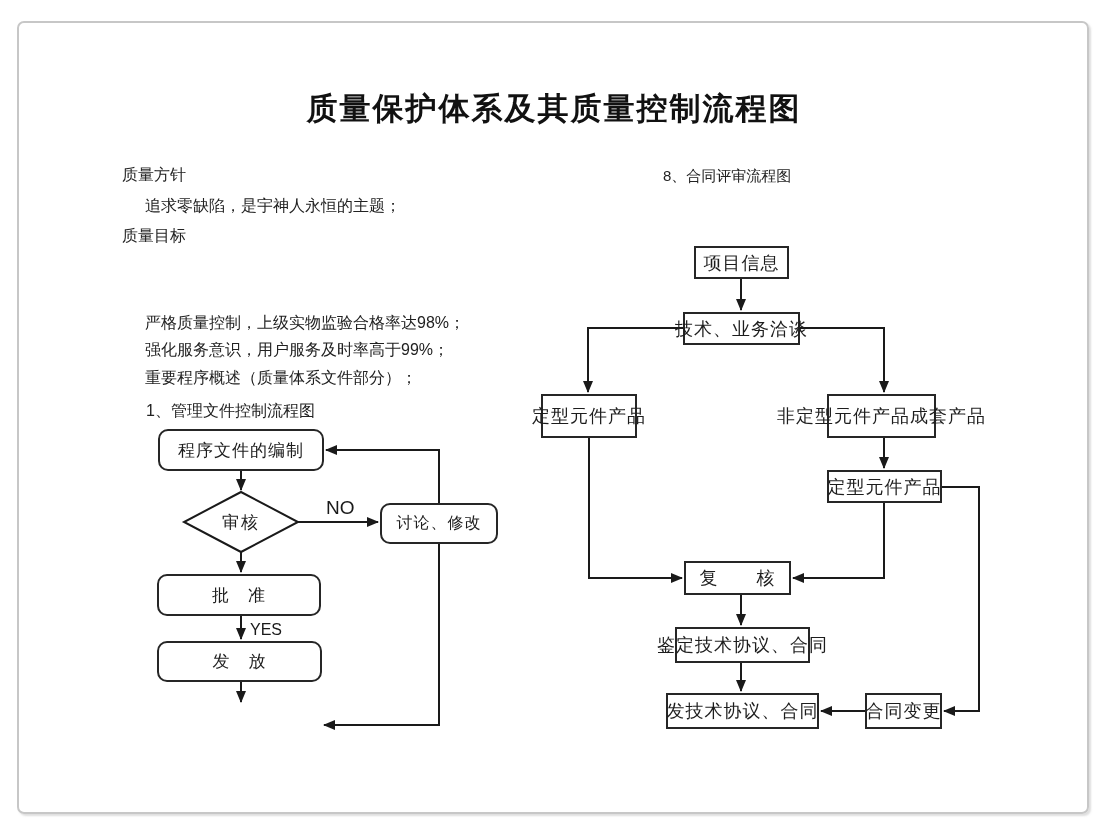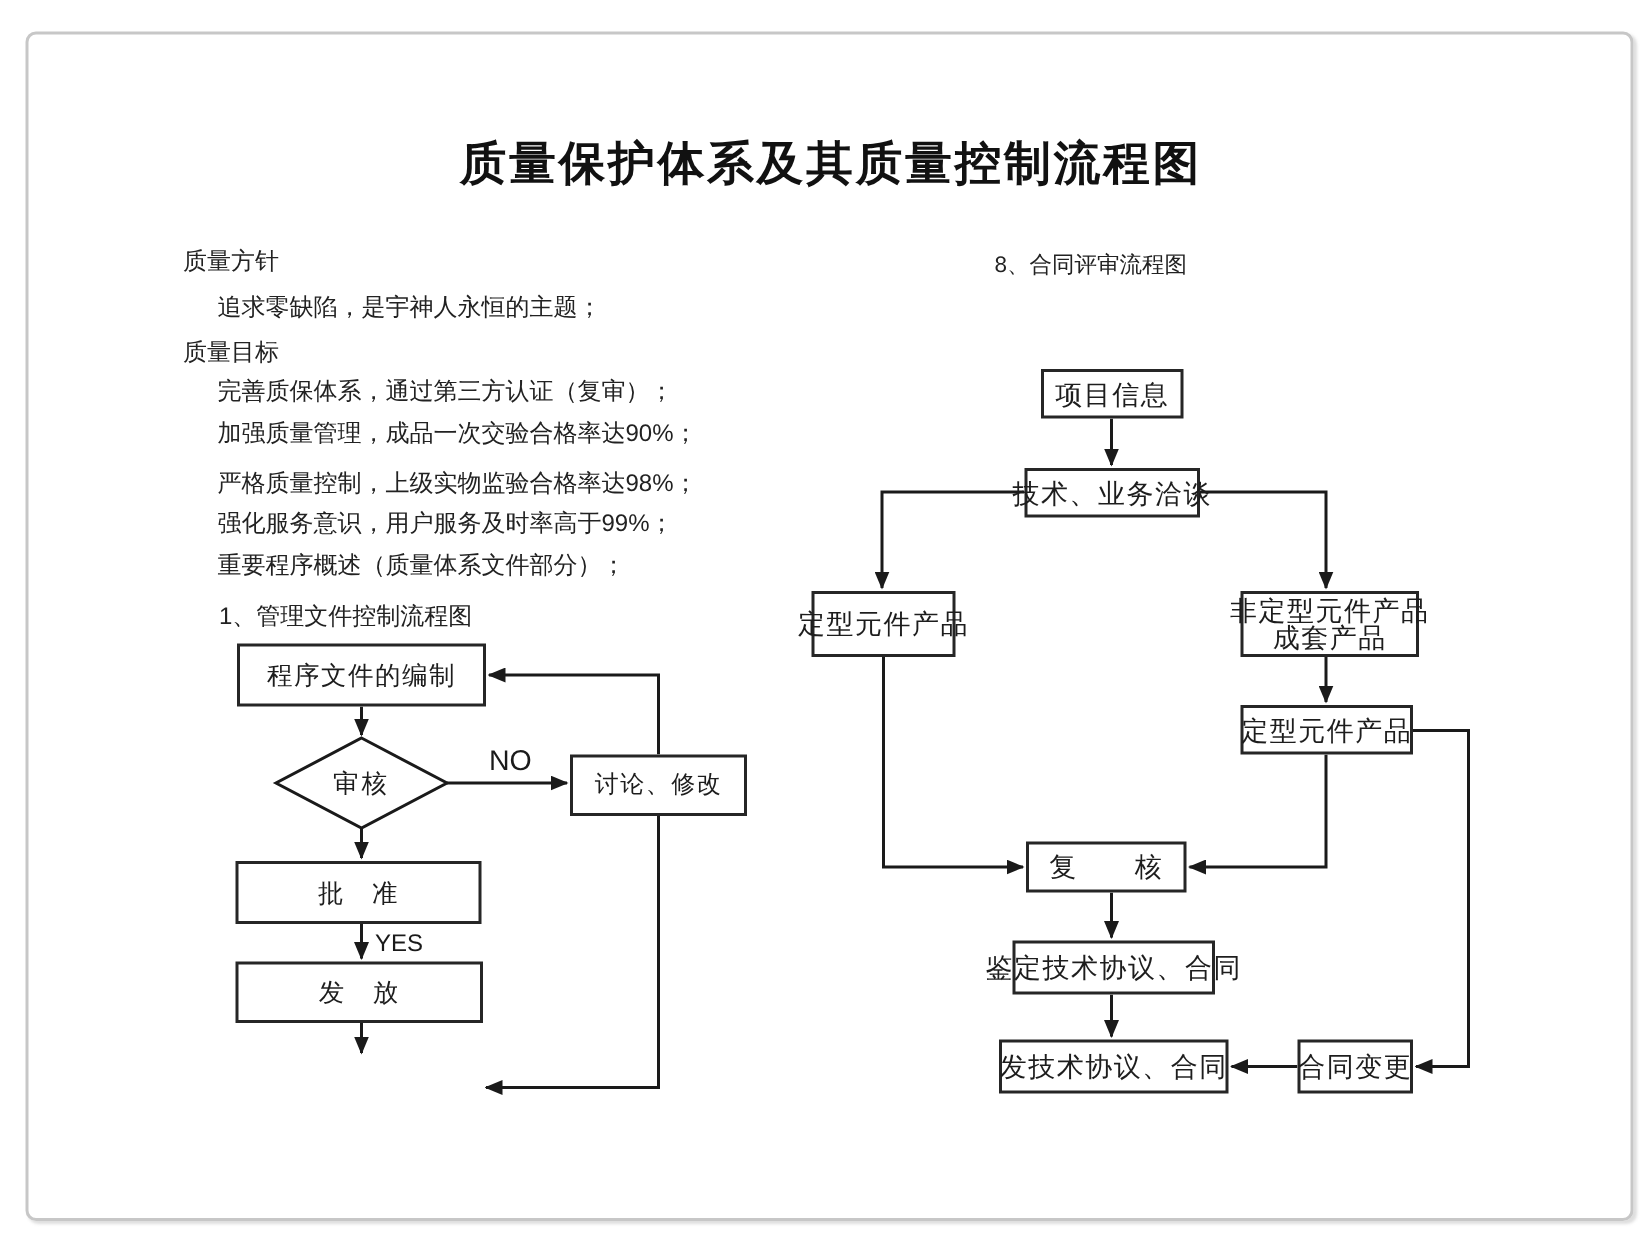--- a/index.html
+++ b/index.html
@@ -10,21 +10,21 @@
          border:2px solid #c7c7c7;border-radius:7px;
          box-shadow:2px 2px 2px rgba(160,160,160,.35);}
   .title{position:absolute;left:0;top:88px;width:1100px;margin:0;padding-left:8px;
          box-sizing:border-box;text-align:center;font-size:31px;font-weight:600;
          letter-spacing:2px;color:#111;}
   .t{position:absolute;font-size:16px;line-height:19px;white-space:nowrap;color:#222;}
   .sec-heading{position:absolute;font-size:15px;white-space:nowrap;color:#222;}
   .node{position:absolute;background:#fff;border:2px solid #262626;
         display:flex;align-items:center;justify-content:center;text-align:center;
         white-space:pre;box-sizing:border-box;color:#1d1d1d;}
-  .n-left{font-size:17px;letter-spacing:1px;}
+  .n-left{font-size:17px;letter-spacing:1px;border-radius:10px;}
   .n-right{font-size:18px;letter-spacing:1px;line-height:18px;}
   .diamond-label{position:absolute;left:184px;top:492px;width:114px;height:60px;
         display:flex;align-items:center;justify-content:center;
         font-size:17px;letter-spacing:2px;color:#1d1d1d;}
   .edge-label{position:absolute;color:#1a1a1a;white-space:nowrap;}
   #no-label{left:326px;top:497px;font-size:19px;}
   #yes-label{left:250px;top:621px;font-size:16px;}
   svg.wires{position:absolute;left:0;top:0;width:1100px;height:832px;}
   svg.wires line,svg.wires polyline{stroke:#1a1a1a;stroke-width:2;fill:none;}
 </style>
@@ -33,22 +33,20 @@
 
 <div class="canvas">
 
   <div class="frame"></div>
 
   <h1 class="title">质量保护体系及其质量控制流程图</h1>
 
   <div class="t" style="left:122px;top:165px">质量方针</div>
   <div class="t" style="left:145px;top:196px">追求零缺陷，是宇神人永恒的主题；</div>
   <div class="t" style="left:122px;top:226px">质量目标</div>
-  <div class="t" style="left:145px;top:252px">完善质保体系，通过第三方认证（复审）；</div>
-  <div class="t" style="left:145px;top:280px">加强质量管理，成品一次交验合格率达90%；</div>
   <div class="t" style="left:145px;top:313px">严格质量控制，上级实物监验合格率达98%；</div>
   <div class="t" style="left:145px;top:340px">强化服务意识，用户服务及时率高于99%；</div>
   <div class="t" style="left:145px;top:368px">重要程序概述（质量体系文件部分）；</div>
 
   <div class="sec-heading" style="left:146px;top:401px;font-size:16px">1、管理文件控制流程图</div>
   <div class="sec-heading" style="left:663px;top:167px">8、合同评审流程图</div>
 
   <svg class="wires" viewBox="0 0 1100 832">
     <defs>
       <marker id="arw" viewBox="0 0 12 10" refX="11" refY="5" markerWidth="12" markerHeight="10" markerUnits="userSpaceOnUse" orient="auto">
@@ -81,21 +79,21 @@
   <div class="diamond-label">审核</div>
   <div class="edge-label" id="no-label">NO</div>
   <div class="node n-left" style="left:380px;top:503px;width:118px;height:41px;font-size:16px">讨论、修改</div>
   <div class="node n-left" style="left:157px;top:574px;width:164px;height:42px">批　准</div>
   <div class="edge-label" id="yes-label">YES</div>
   <div class="node n-left" style="left:157px;top:641px;width:165px;height:41px">发　放</div>
 
   <div class="node n-right" style="left:694px;top:246px;width:95px;height:33px">项目信息</div>
   <div class="node n-right" style="left:683px;top:312px;width:117px;height:33px">技术、业务洽谈</div>
   <div class="node n-right" style="left:541px;top:394px;width:96px;height:44px">定型元件产品</div>
-  <div class="node n-right" style="left:827px;top:394px;width:119px;height:44px;flex-direction:column">
+  <div class="node n-right" style="left:827px;top:394px;width:109px;height:44px;flex-direction:row">
     <span>非定型元件产品</span>
     <span>成套产品</span>
   </div>
   <div class="node n-right" style="left:827px;top:470px;width:115px;height:33px">定型元件产品</div>
   <div class="node n-right" style="left:684px;top:561px;width:107px;height:34px">复　　核</div>
   <div class="node n-right" style="left:675px;top:627px;width:135px;height:36px">鉴定技术协议、合同</div>
   <div class="node n-right" style="left:666px;top:693px;width:153px;height:36px">发技术协议、合同</div>
   <div class="node n-right" style="left:865px;top:693px;width:77px;height:36px">合同变更</div>
 
 </div>

